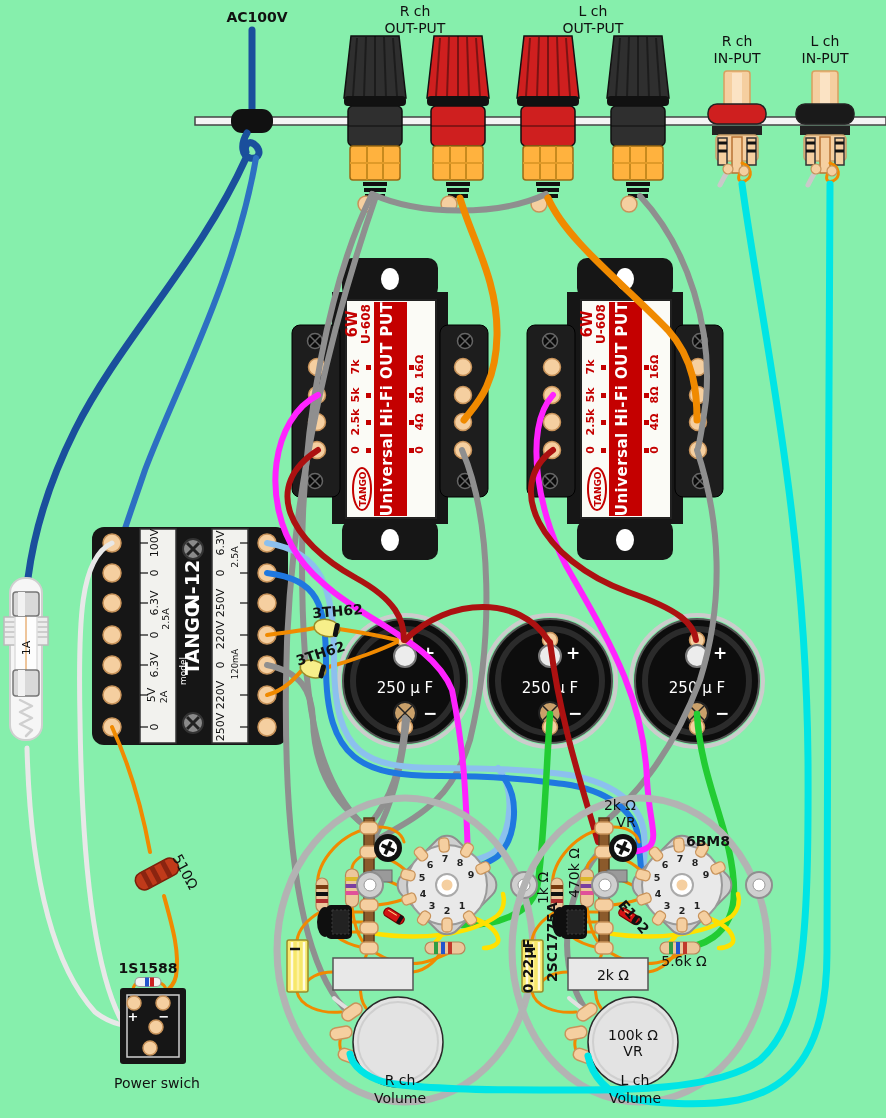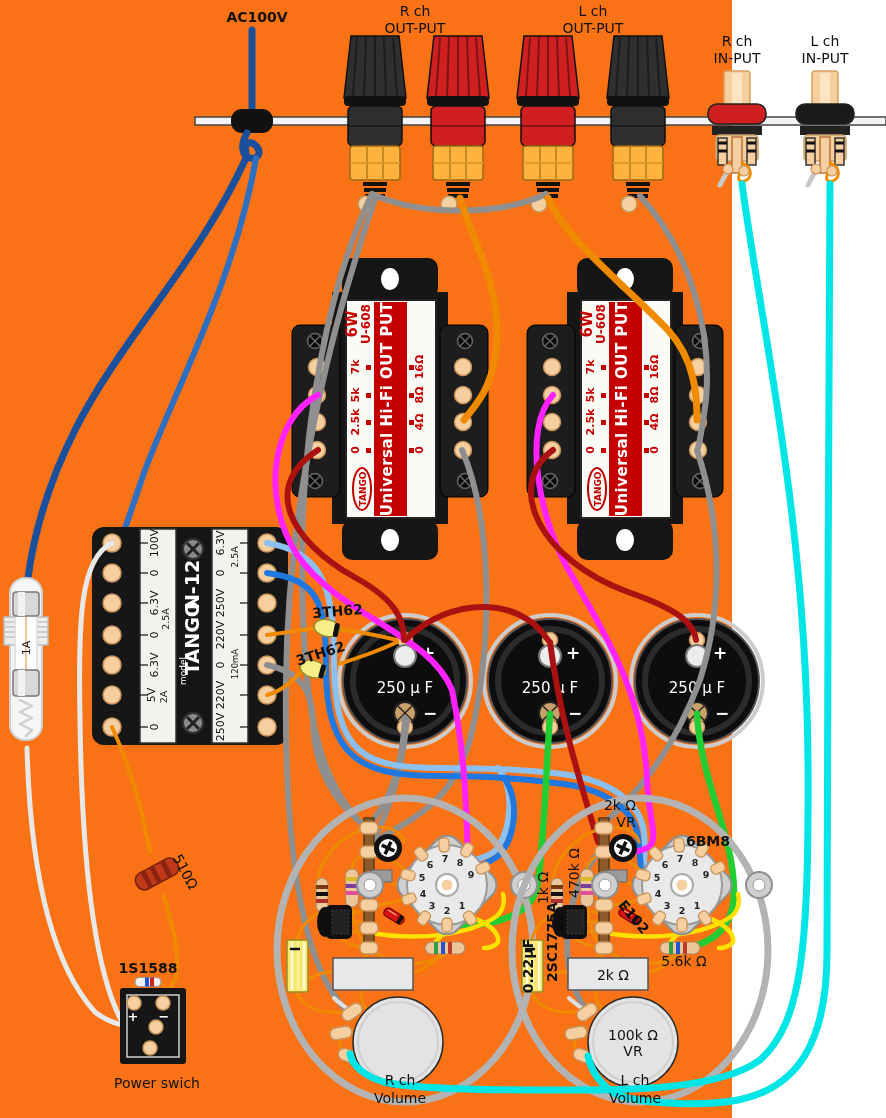--- a/index.html
+++ b/index.html
@@ -1,17 +1,17 @@
 <!DOCTYPE html>
 <html><head>
 <meta charset="utf-8">
 <style>
   html,body{margin:0;padding:0;background:#fff;width:886px;height:1118px;overflow:hidden;
     font-family:"DejaVu Sans","Liberation Sans",sans-serif;}
-  #stage{position:relative;width:732px;height:1118px;background:#f97316;}
+  #stage{position:relative;width:886px;height:1118px;background:#86efac;}
   svg{position:absolute;left:0;top:0;}
   .w{fill:none;stroke-linecap:round;stroke-linejoin:round;}
   .gray{stroke:#8f8f8f;stroke-width:6;}
   .lgray{stroke:#c9c9c9;stroke-width:5;}
   .white{stroke:#e8e8e8;stroke-width:5;}
   .org{stroke:#f08a00;stroke-width:7;}
   .orgm{stroke:#f08a00;stroke-width:4;}
   .orgt{stroke:#f08a00;stroke-width:3;}
   .blue{stroke:#1f78e0;stroke-width:6;}
   .lblue{stroke:#8cc0ee;stroke-width:6;}

